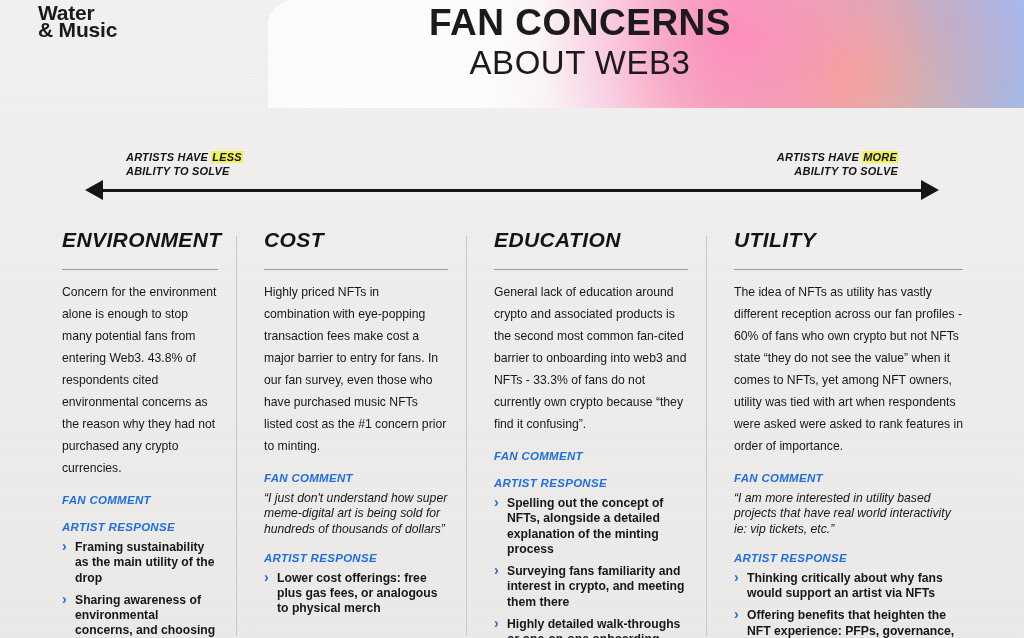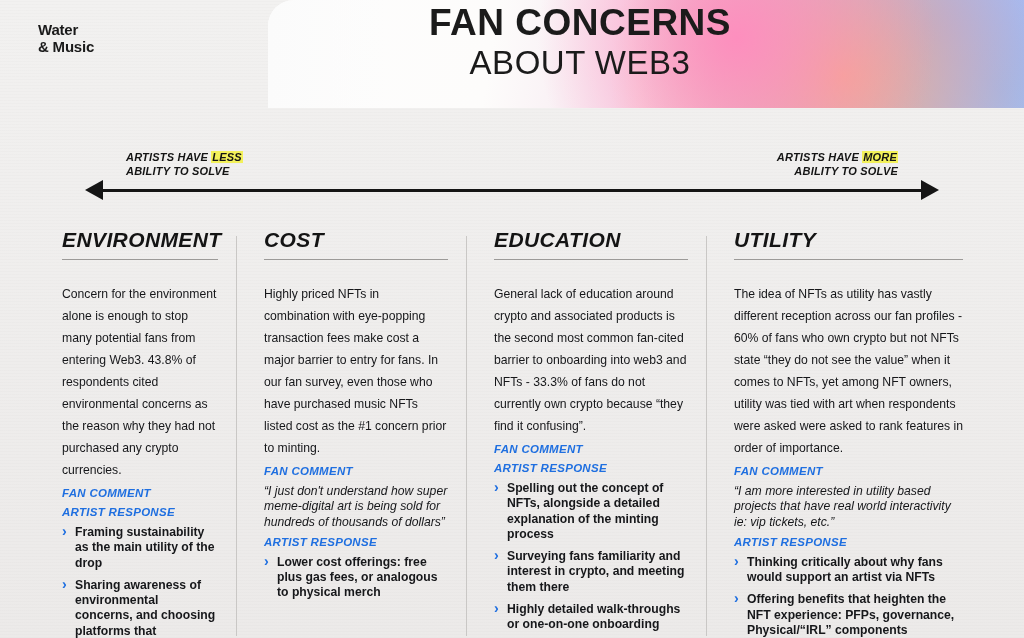--- a/index.html
+++ b/index.html
@@ -39,23 +39,23 @@
   }
   #header-gradient:after {
     content:"";
     position:absolute;
     left:0; top:0; width:120px; height:108px;
     background: linear-gradient(90deg, #fbfbfb 0%, rgba(251,251,251,0) 100%);
     border-top-left-radius: 26px;
   }
   #brand {
     position: absolute;
-    top: 21px; left: 38px;
-    font-weight: bold;
-    font-size: 15px;
+    top: 4px; left: 38px;
+    font-weight: bold;
+    font-size: 21px;
     line-height: 17px;
     color: #1a1a1a;
     letter-spacing: -0.2px;
   }
   #title-block {
     position: absolute;
     top: 2px; left: 300px;
     width: 560px;
     text-align: center;
     color: #1b1b1b;
@@ -119,36 +119,36 @@
     left: 0; top: 8px;
     width: 1px; height: 400px;
     background: #c9c7c5;
   }
   .col-head {
     font-size: 21px;
     font-weight: bold;
     font-style: italic;
     color: #141414;
     letter-spacing: 0.4px;
-    padding-bottom: 7px;
+    padding-bottom: 17px;
     border-bottom: 1.5px solid #9c9a98;
-    margin-bottom: 23px;
+    margin-bottom: 11px;
   }
   .col-body {
     font-size: 12.2px;
     line-height: 22px;
     color: #16171a;
   }
   .sub-head {
     font-size: 11.5px;
     font-weight: bold;
     font-style: italic;
     color: #1f6fe0;
     letter-spacing: 0.3px;
-    margin-top: 6px;
+    margin-top: 15px;
     margin-bottom: 7px;
   }
   .quote {
     font-size: 12.2px;
     line-height: 15.3px;
     font-style: italic;
     color: #16171a;
   }
   ul.bullets { margin: 0; padding: 0; list-style: none; font-weight: bold; }
   ul.bullets li {

